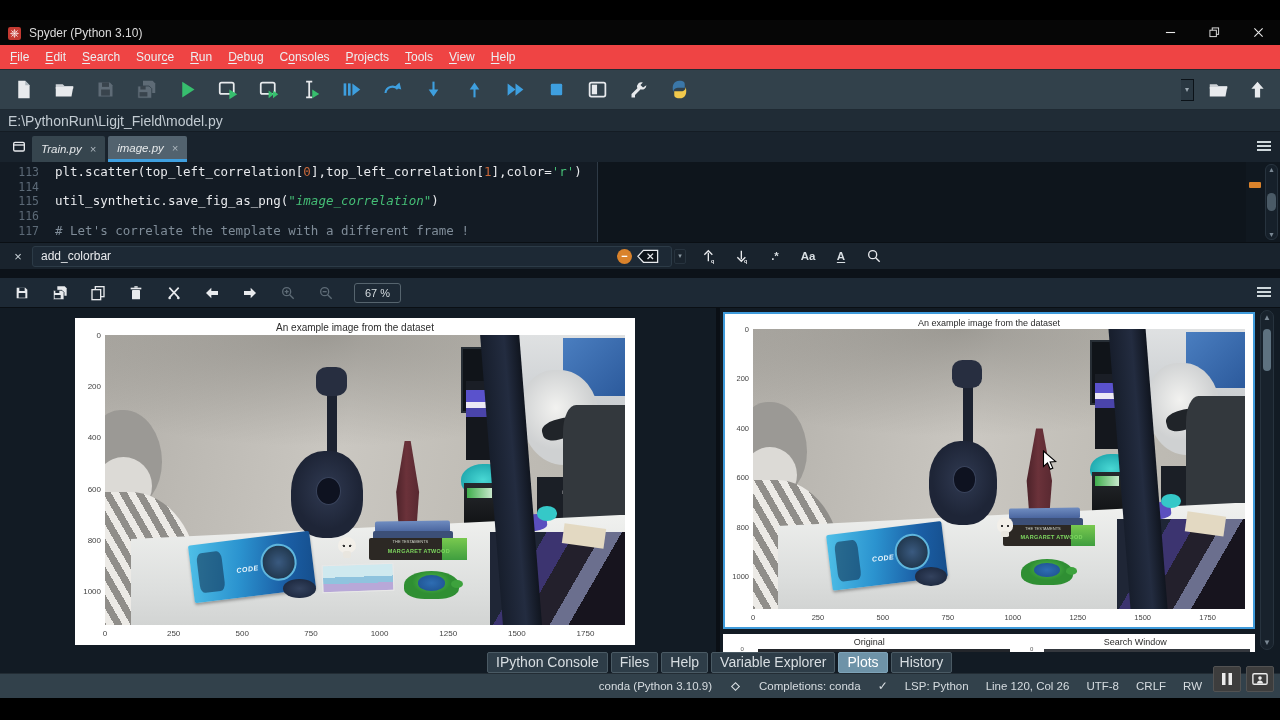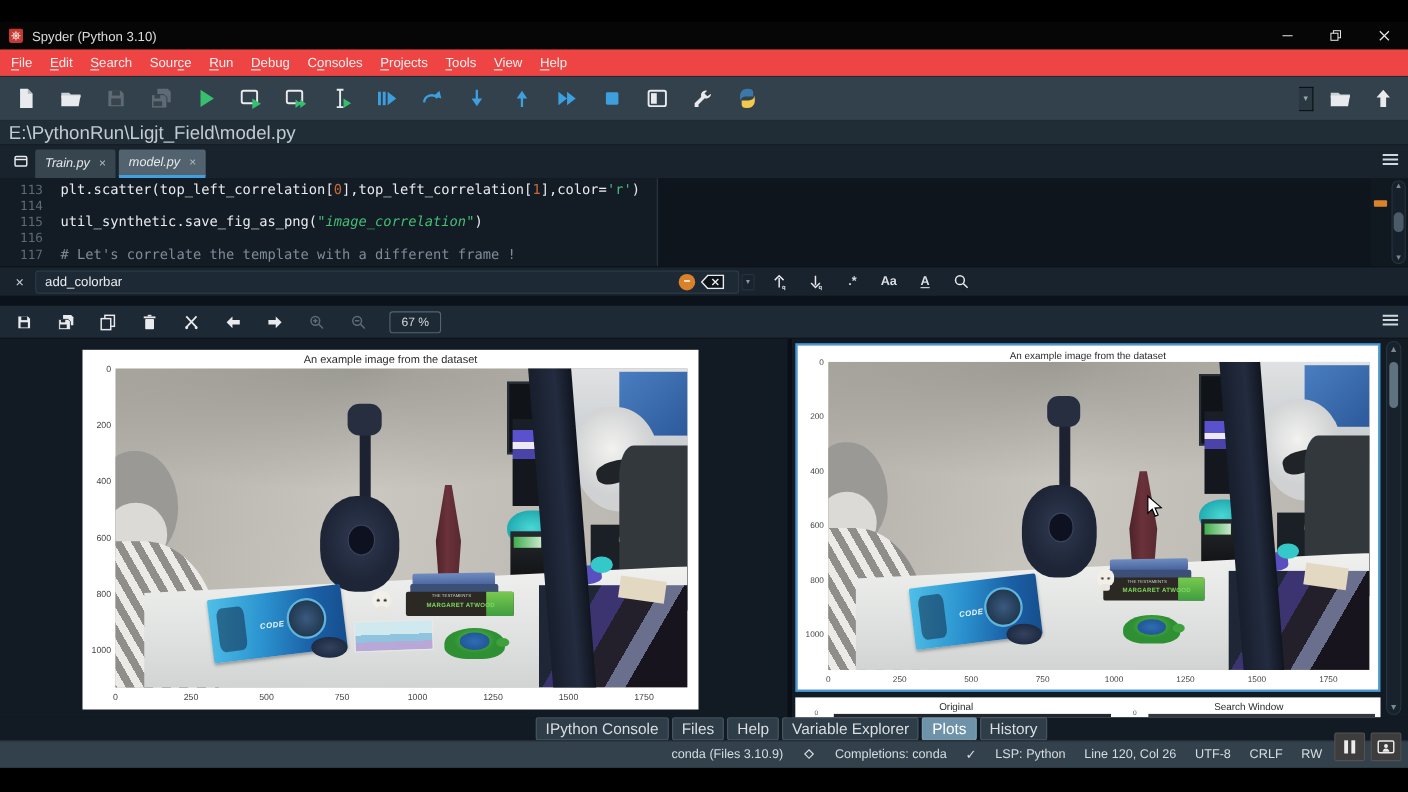--- a/index.html
+++ b/index.html
@@ -29,21 +29,21 @@
   .wdinput { width:363px; height:22px; background:#141D26; border:1px solid #0B1218; color:#E4E9EC;
              font-size:11.5px; padding:0 8px; outline:none; }
   .wdcaret { width:13px; height:22px; background:#2A3842; border:1px solid #0B1218; border-left:none;
              color:#9AA7B0; font-size:8px; display:flex; align-items:center; justify-content:center; }
   .wdbtn { width:30px; height:30px; display:flex; align-items:center; justify-content:center; margin-left:9px; }
   .wdbtn svg { width:21px; height:21px; }
 
   
   .pathbar { height:22px; background:#202C36; display:flex; align-items:center; padding-left:8px;
              border-bottom:1px solid #141C24; }
-  .pathtext { font-size:17px; color:#C2CBD2; }
+  .pathtext { font-size:14px; color:#C2CBD2; }
 
   
   .tabbar { height:30px; background:#19232D; display:flex; align-items:flex-end; padding-left:6px; }
   .browse-tabs { width:26px; height:26px; align-self:center; display:flex; align-items:center; justify-content:center; }
   .etab { height:26px; display:flex; align-items:center; padding:0 9px; margin-right:3px;
           background:#36454E; font-size:11.5px; color:#E6E9EB; border-radius:2px 2px 0 0; }
   .etab .tclose { margin-left:8px; color:#AEB8BF; font-size:11px; }
   .etab.active { background:#52626E; border-bottom:3px solid #3FA0E0; }
   .tabbar .hamb { margin-left:auto; margin-right:8px; align-self:center; }
   .hamb svg { width:16px; height:12px; }
@@ -407,21 +407,21 @@
           <rect x="4" y="5" width="16" height="13" rx="2" fill="none" stroke="#E8EAED" stroke-width="2"></rect>
           <path d="M4 9h16" stroke="#E8EAED" stroke-width="2"></path>
         </svg>
     </span>
     <span style="display:flex;align-items:flex-end;font-style:italic;">
         <span class="etab">
           <span>Train.py</span>
           <span class="tclose">×</span>
         </span>
         <span class="etab active">
-          <span>model.py</span>
+          <span>image.py</span>
           <span class="tclose">×</span>
         </span>
       </span>
     <span class="hamb">
       <svg viewBox="0 0 16 12">
           <path d="M1 2h14M1 6h14M1 10h14" stroke="#CFD8DC" stroke-width="1.8"></path>
         </svg>
     </span>
   </div>
 
@@ -730,21 +730,21 @@
   <div class="bottomTabs">
       <span class="btab">IPython Console</span>
       <span class="btab">Files</span>
       <span class="btab">Help</span>
       <span class="btab">Variable Explorer</span>
       <span class="btab active">Plots</span>
       <span class="btab">History</span>
     </div>
 
   <div class="statusbar">
-    <span>conda (Files 3.10.9)</span>
+    <span>conda (Python 3.10.9)</span>
     <span class="sicon">
       <svg viewBox="0 0 24 24">
           <rect x="7" y="7" width="10" height="10" transform="rotate(45 12 12)" fill="none" stroke="#D8DEE2" stroke-width="2"></rect>
         </svg></span>
     <span>Completions: conda</span>
     <span class="checkmark">✓</span>
     <span>LSP: Python</span>
     <span>Line 120, Col 26</span>
     <span>UTF-8</span>
     <span>CRLF</span>

